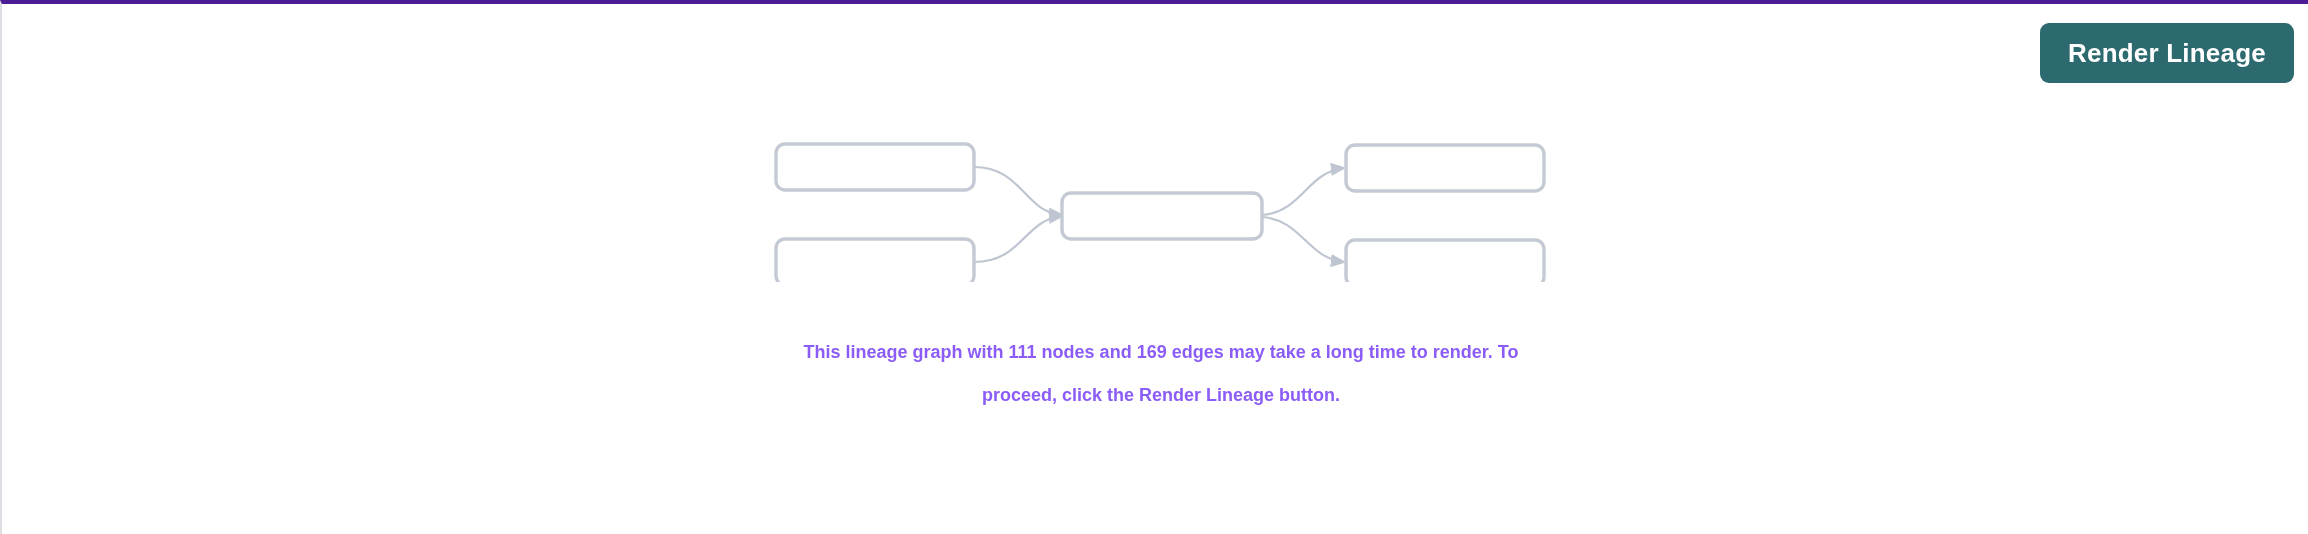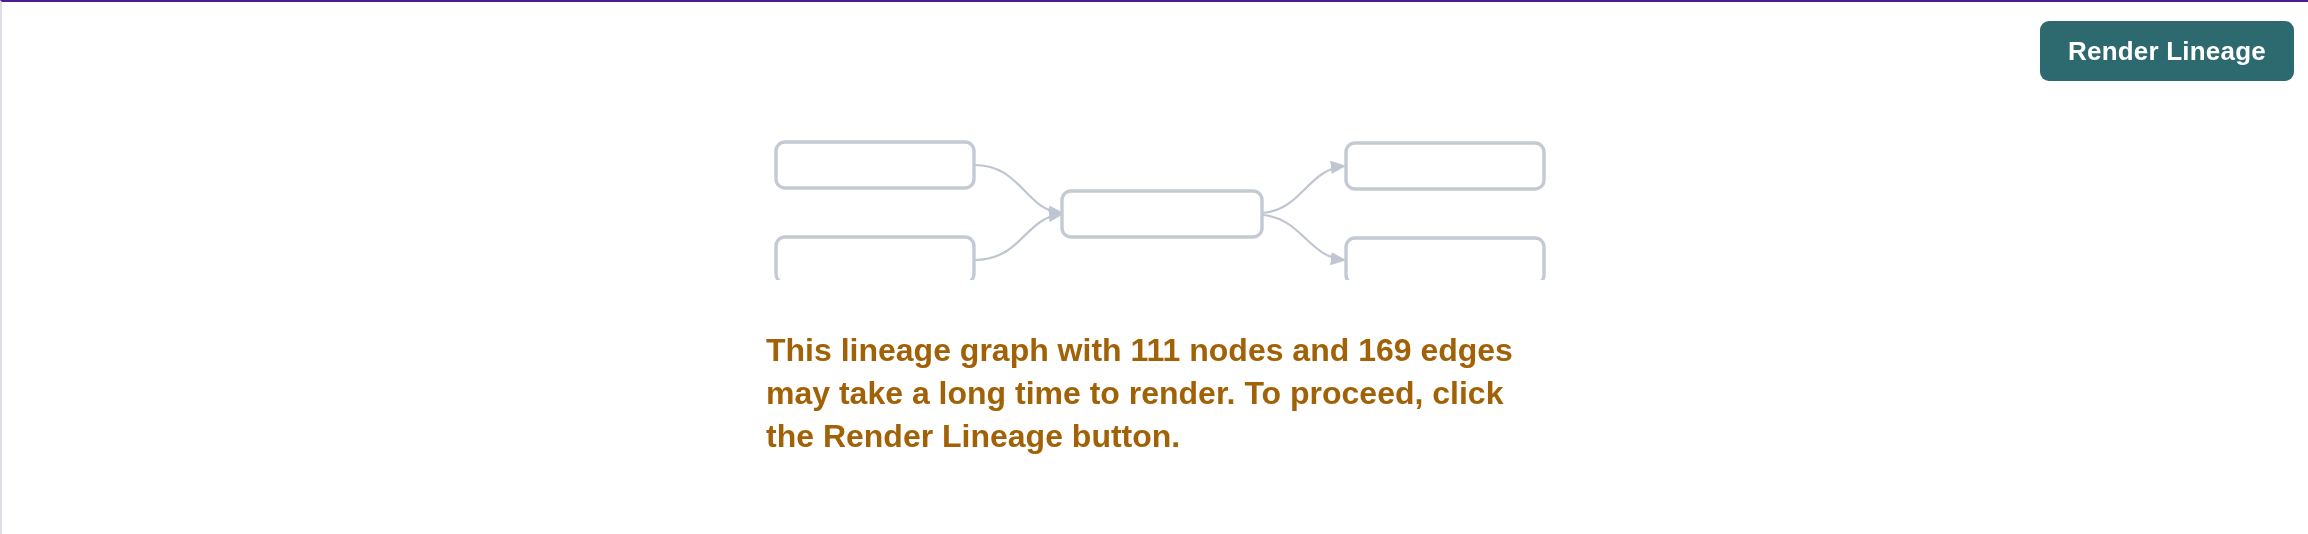--- a/index.html
+++ b/index.html
@@ -12,21 +12,21 @@
     height: 534px;
     font-family: "Liberation Sans", sans-serif;
     overflow: hidden;
   }
 
   .panel {
     position: relative;
     width: 2308px;
     height: 534px;
     box-sizing: border-box;
-    border-top: 2px solid #4c1d95;
+    border-top: 4px solid #4c1d95;
     border-left: 2px solid #dcdee3;
     background: #ffffff;
   }
 
   
   .render-btn {
     position: absolute;
     left: 2038px;
     top: 19px;
     width: 254px;
@@ -61,26 +61,26 @@
     width: 800px;
     height: 150px;
   }
 
   
   .message {
     position: absolute;
     left: 764px;
     top: 327px;
     width: 790px;
-    text-align: left;
+    text-align: center;
     font-family: "Liberation Sans", sans-serif;
-    font-size: 32px;
+    font-size: 18px;
     font-weight: bold;
     line-height: 43px;
-    color: #a16207;
+    color: #8b5cf6;
   }
 </style>
 </head>
 <body>
 
 <div class="panel">
 
   <button class="render-btn">Render Lineage</button>
 
   <div class="graph-wrap">

